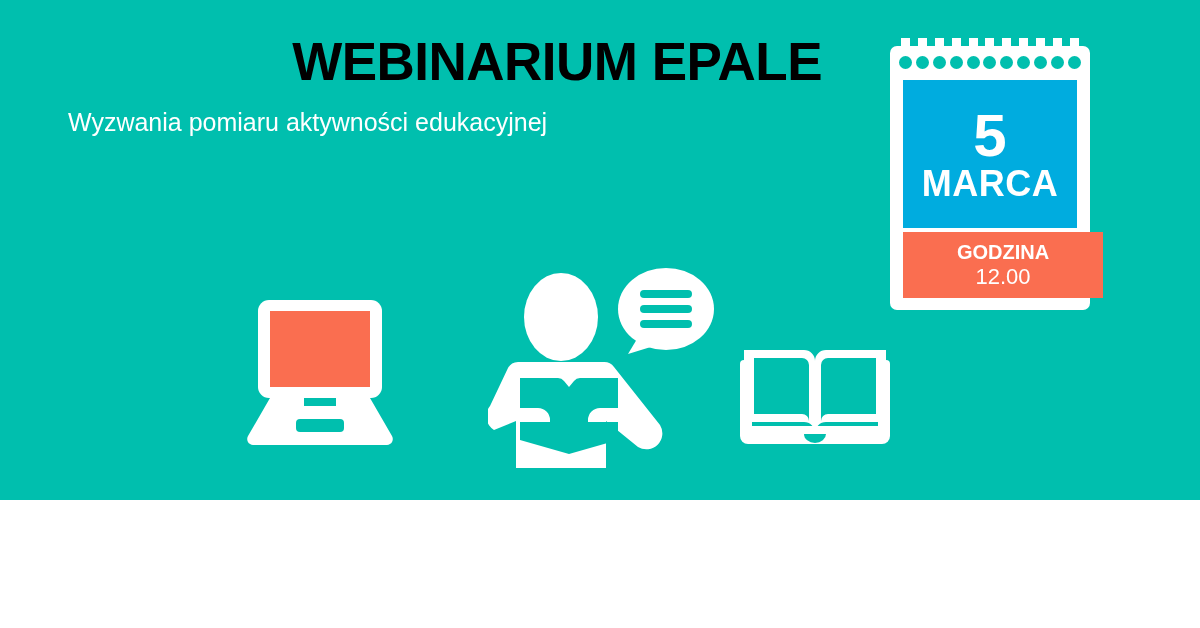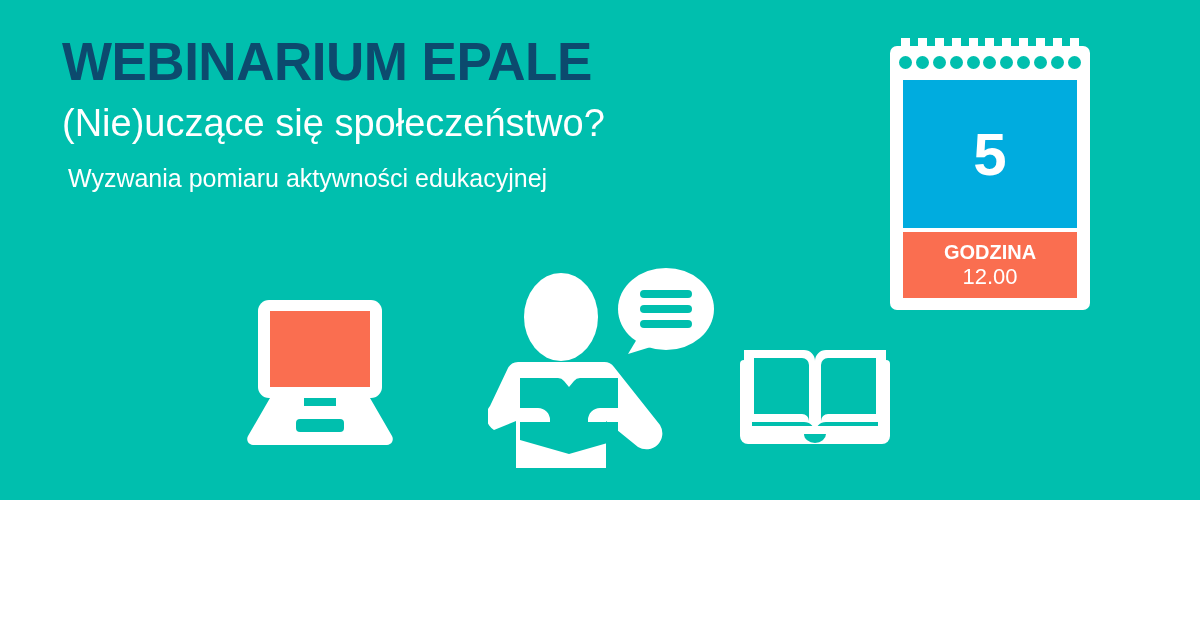--- a/index.html
+++ b/index.html
@@ -22,24 +22,25 @@
     background:#00BFAE;
   }
   .title-block {
     position:absolute;
     left:62px; top:34px;
     width:760px;
   }
   .title-main {
     font-size:53px;
     font-weight:bold;
-    color:#0c4a6e;
+    color:#000000;
     letter-spacing:-0.5px;
     line-height:1.05;
     white-space:nowrap;
+    text-align:right;
   }
   .title-sub {
     font-size:38px;
     font-weight:normal;
     color:#ffffff;
     line-height:1.22;
     margin-top:10px;
     white-space:nowrap;
   }
   .title-desc {
@@ -99,21 +100,21 @@
   .cal-day {
     font-size:60px; font-weight:bold;
     color:#ffffff; line-height:0.95;
   }
   .cal-month {
     font-size:36px; font-weight:bold;
     color:#ffffff; letter-spacing:0.5px;
     margin-top:2px; line-height:1;
   }
   .cal-orange {
-    width:174px; height:66px;
+    width:200px; height:66px;
     background:#FA6E50;
     margin-top:4px;
     display:flex; flex-direction:column;
     align-items:center; justify-content:center;
   }
   .cal-hour-label {
     font-size:20px; font-weight:bold;
     color:#ffffff; line-height:1.2;
   }
   .cal-hour-value {
@@ -136,21 +137,20 @@
 </style>
 </head>
 <body>
 
 <div id="banner">
 
   <div class="hero">
 
     <div class="title-block">
       <div class="title-main">WEBINARIUM EPALE</div>
-      <div class="title-sub">(Nie)uczące się społeczeństwo?</div>
       <div class="title-desc">
         <div>Wyzwania pomiaru aktywności edukacyjnej</div>
       </div>
     </div>
 
     <div class="calendar">
       <div class="cal-rings">
         <div class="cal-ring"></div>
         <div class="cal-ring"></div>
         <div class="cal-ring"></div>
@@ -159,20 +159,21 @@
         <div class="cal-ring"></div>
         <div class="cal-ring"></div>
         <div class="cal-ring"></div>
         <div class="cal-ring"></div>
         <div class="cal-ring"></div>
         <div class="cal-ring"></div>
       </div>
       <div class="cal-body">
         <div class="cal-blue">
           <div class="cal-day">5</div>
+          <div class="cal-month">MARCA</div>
         </div>
         <div class="cal-orange">
           <div class="cal-hour-label">GODZINA</div>
           <div class="cal-hour-value">12.00</div>
         </div>
       </div>
       <div class="cal-ring-dots">
         <div class="cal-dot"></div>
         <div class="cal-dot"></div>
         <div class="cal-dot"></div>

